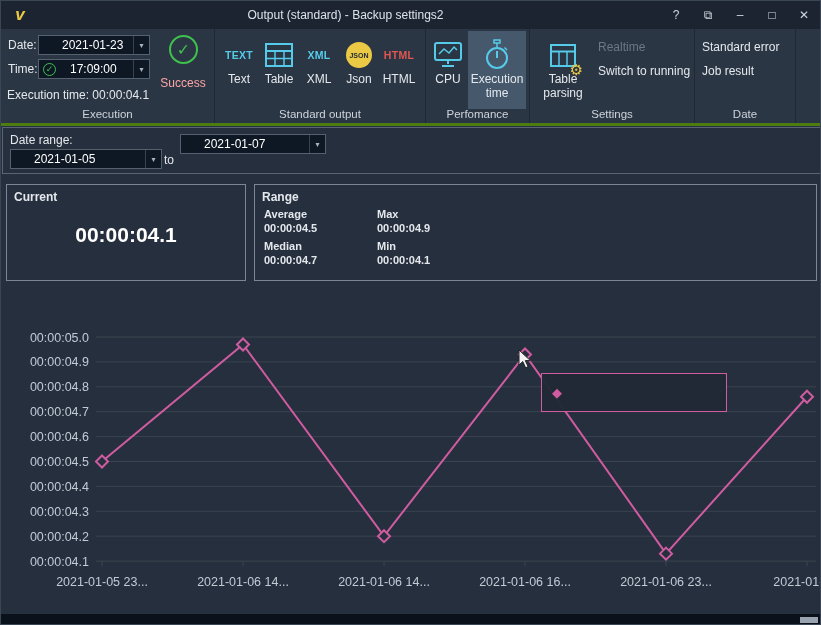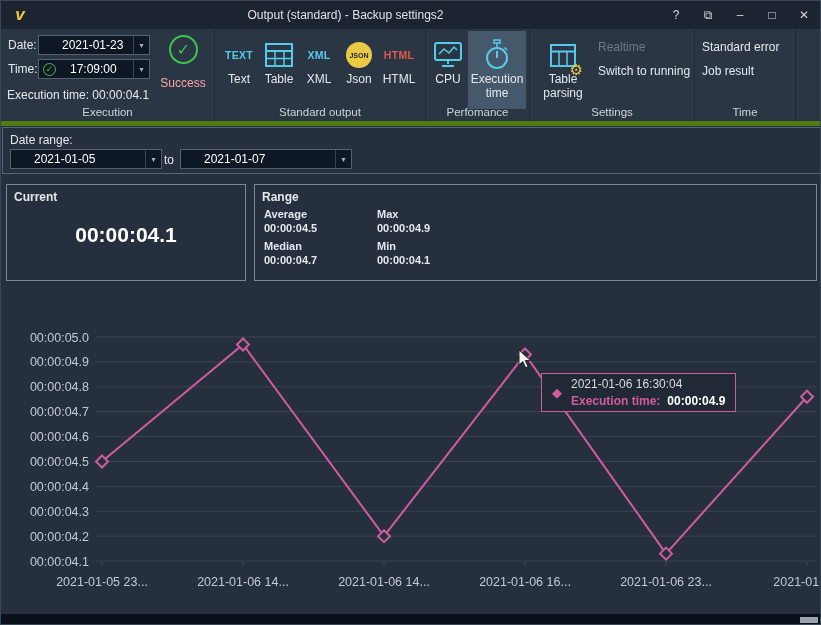--- a/index.html
+++ b/index.html
@@ -8,21 +8,21 @@
 .window{position:relative;width:821px;height:625px;background:#262f3d;overflow:hidden;border:1px solid #3a4654;}
 
 
 .titlebar{position:absolute;top:0;left:0;width:100%;height:28px;background:#1c2431;}
 .logo{position:absolute;left:7px;top:3px;width:24px;height:22px;display:flex;align-items:center;justify-content:center;color:#ecc944;font-size:17px;font-weight:bold;font-style:italic;}
 .win-title{position:absolute;left:30px;right:160px;top:7px;text-align:center;font-size:12px;color:#dde3ea;white-space:nowrap;}
 .win-controls{position:absolute;right:0;top:0;height:28px;display:flex;}
 .win-btn{width:32px;height:28px;display:flex;align-items:center;justify-content:center;font-size:12px;color:#cfd6de;}
 
 
-.ribbon{position:absolute;top:28px;left:0;width:100%;height:97px;background:#2b3644;border-bottom:5px solid #4d7c0f;display:flex;}
+.ribbon{position:absolute;top:28px;left:0;width:100%;height:97px;background:#2b3644;border-bottom:3px solid #4d7c0f;display:flex;}
 .rgroup{position:relative;height:100%;border-right:1px solid #1f2934;flex:none;}
 .g-exec{width:214px;}.g-stdout{width:211px;}.g-perf{width:104px;}.g-settings{width:165px;}.g-goto{width:101px;}
 .rgroup-label{position:absolute;bottom:3px;left:0;width:100%;text-align:center;font-size:11.5px;color:#ccd3db;}
 .flabel{position:absolute;font-size:12px;color:#e4e8ed;white-space:nowrap;}
 .select{position:absolute;height:20px;background:#0e1724;border:1px solid #56616f;display:flex;align-items:center;font-size:12px;color:#fff;}
 .sel-val{flex:1;padding-left:23px;text-align:left;white-space:nowrap;}
 .sel-arrow{width:16px;align-self:stretch;display:flex;align-items:center;justify-content:center;font-size:8px;color:#aab3bd;border-left:1px solid #39434f;}
 .mini-check{width:13px;height:13px;border:1px solid #3fc24d;border-radius:50%;color:#3fc24d;font-size:9px;display:flex;align-items:center;justify-content:center;margin-left:4px;flex:none;}
 .success-ring{position:absolute;left:168px;top:6px;width:29px;height:29px;border:2px solid #3fc24d;border-radius:50%;color:#3fc24d;font-size:16px;display:flex;align-items:center;justify-content:center;}
 .success-label{position:absolute;left:152px;top:47px;width:60px;text-align:center;font-size:12px;color:#fca5a5;}
@@ -193,32 +193,32 @@
         </div>
       </div>
       <span class="text-btn disabled" style="left:68px;top:11px">Realtime</span>
       <span class="text-btn" style="left:68px;top:35px">Switch to running</span>
       <span class="rgroup-label">Settings</span>
     </div>
 
     <div class="rgroup g-goto">
       <span class="text-btn" style="left:7px;top:11px">Standard error</span>
       <span class="text-btn" style="left:7px;top:35px">Job result</span>
-      <span class="rgroup-label">Time</span>
+      <span class="rgroup-label">Date</span>
     </div>
   </div>
 
   <div class="daterange">
     <span class="dr-label">Date range:</span>
     <div class="select" style="left:7px;top:21px;width:152px">
       <span class="sel-val">2021-01-05</span>
       <span class="sel-arrow">▾</span>
     </div>
     <span class="dr-to">to</span>
-    <div class="select" style="left:177px;top:21px;width:172px">
+    <div class="select" style="left:177px;top:6px;width:146px">
       <span class="sel-val">2021-01-07</span>
       <span class="sel-arrow">▾</span>
     </div>
   </div>
 
   <div class="panel current-panel">
     <span class="panel-title">Current</span>
     <div class="current-value">00:00:04.1</div>
   </div>
   <div class="panel range-panel">
@@ -280,24 +280,20 @@
         <path d="M 242 54.47000000000006 L 248 60.47000000000006 L 242 66.47000000000006 L 236 60.47000000000006 Z" fill="#262f3d" stroke="#cf5ca1" stroke-width="2"></path>
         <path d="M 383 246.19999999999993 L 389 252.19999999999993 L 383 258.19999999999993 L 377 252.19999999999993 Z" fill="#262f3d" stroke="#cf5ca1" stroke-width="2"></path>
         <path d="M 524 64.43000000000006 L 530 70.43000000000006 L 524 76.43000000000006 L 518 70.43000000000006 Z" fill="#262f3d" stroke="#cf5ca1" stroke-width="2"></path>
         <path d="M 665 263.63 L 671 269.63 L 665 275.63 L 659 269.63 Z" fill="#262f3d" stroke="#cf5ca1" stroke-width="2"></path>
         <path d="M 806 106.76000000000005 L 812 112.76000000000005 L 806 118.76000000000005 L 800 112.76000000000005 Z" fill="#262f3d" stroke="#cf5ca1" stroke-width="2"></path>
       </svg>
   </div>
 
   <div class="tooltip">
     <span class="tt-diamond">◆</span>
-    <div>
-      <div class="tt-date">2021-01-06 16:30:04</div>
-      <div><span class="tt-label">Execution time:</span><span class="tt-value">00:00:04.9</span></div>
-    </div>
   </div>
 
   <div class="cursor">
     <svg width="18" height="21" viewBox="0 0 18 21">
         <path d="M1 1 L1 16 L4.8 12.6 L7.6 18.8 L10.1 17.6 L7.3 11.6 L12.4 11.6 Z" fill="#f2f2f2" stroke="#222222" stroke-width="1"></path>
       </svg>
   </div>
 
   <div class="bottombar">
     <span class="scroll-thumb"></span>

